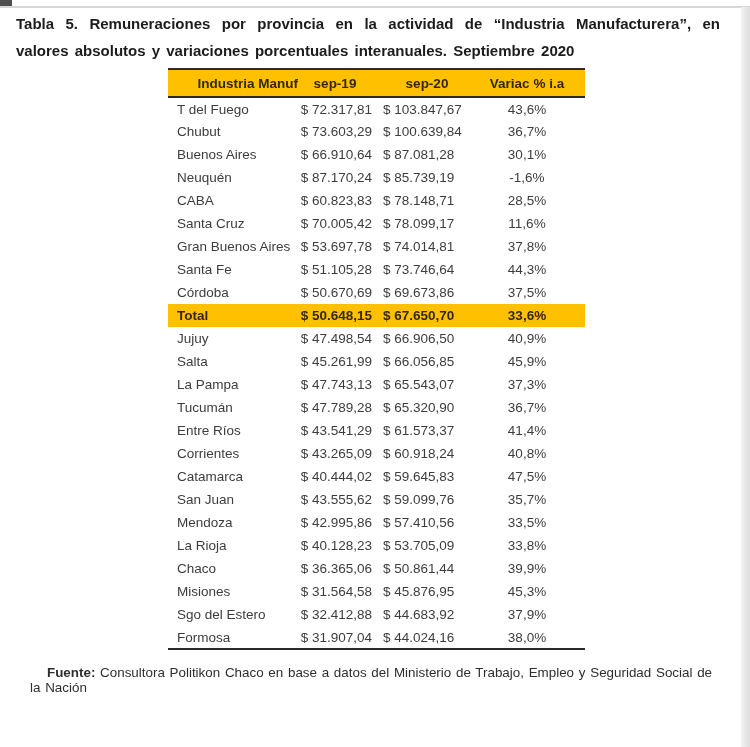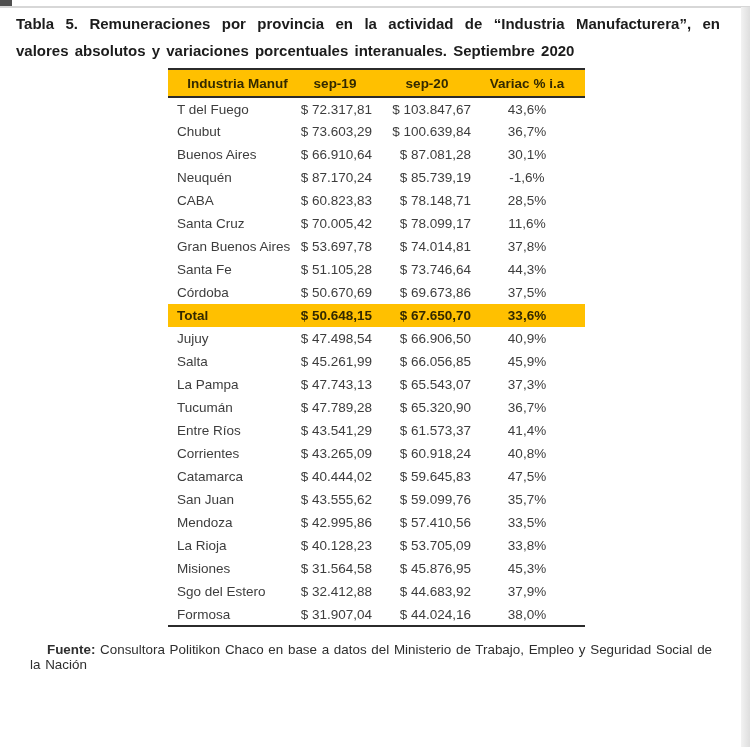--- a/index.html
+++ b/index.html
@@ -51,33 +51,33 @@
   table.remu col.c4 { width: 102px; }
   table.remu th {
     background: var(--accent, #FFC000);
     border-top: 2px solid #2b2b2b;
     border-bottom: 2px solid #2b2b2b;
     height: 28px;
     font-size: 13.5px;
     font-weight: bold;
     color: #332900;
   }
-  table.remu th:nth-child(1) { text-align: center; padding-left: 9px; margin-left: 26px; }
+  table.remu th:nth-child(1) { text-align: right; padding-left: 9px; margin-left: 26px; }
   table.remu th:nth-child(2) { padding-right: 11px; }
   table.remu th:nth-child(3) { text-align: center; padding-right: 12px; }
   table.remu th:nth-child(4) { text-align: center; padding-right: 14px; }
   table.remu td {
     height: 23px;
     font-size: 13.5px;
     color: #3d3d3d;
     white-space: nowrap;
   }
   table.remu td:nth-child(1) { text-align: left;  padding-left: 9px; }
   table.remu td:nth-child(2) { text-align: right; padding-right: 11px; }
-  table.remu td:nth-child(3) { text-align: right; padding-right: 12px; }
+  table.remu td:nth-child(3) { text-align: left; padding-right: 12px; }
   table.remu td:nth-child(4) { text-align: center; padding-right: 14px; }
   table.remu tr.total td {
     background: var(--accent, #FFC000);
     font-weight: bold;
     color: #332900;
   }
   table.remu tbody tr:last-child td { border-bottom: 2px solid #2b2b2b; }
   .footer {
     margin: 15px 30px 0 30px;
     font-size: 13.4px;
@@ -226,20 +226,26 @@
           <td>$ 57.410,56</td>
           <td>33,5%</td>
         </tr>
         <tr>
           <td>La Rioja</td>
           <td>$ 40.128,23</td>
           <td>$ 53.705,09</td>
           <td>33,8%</td>
         </tr>
         <tr>
+          <td>Chaco</td>
+          <td>$ 36.365,06</td>
+          <td>$ 50.861,44</td>
+          <td>39,9%</td>
+        </tr>
+        <tr>
           <td>Misiones</td>
           <td>$ 31.564,58</td>
           <td>$ 45.876,95</td>
           <td>45,3%</td>
         </tr>
         <tr>
           <td>Sgo del Estero</td>
           <td>$ 32.412,88</td>
           <td>$ 44.683,92</td>
           <td>37,9%</td>

